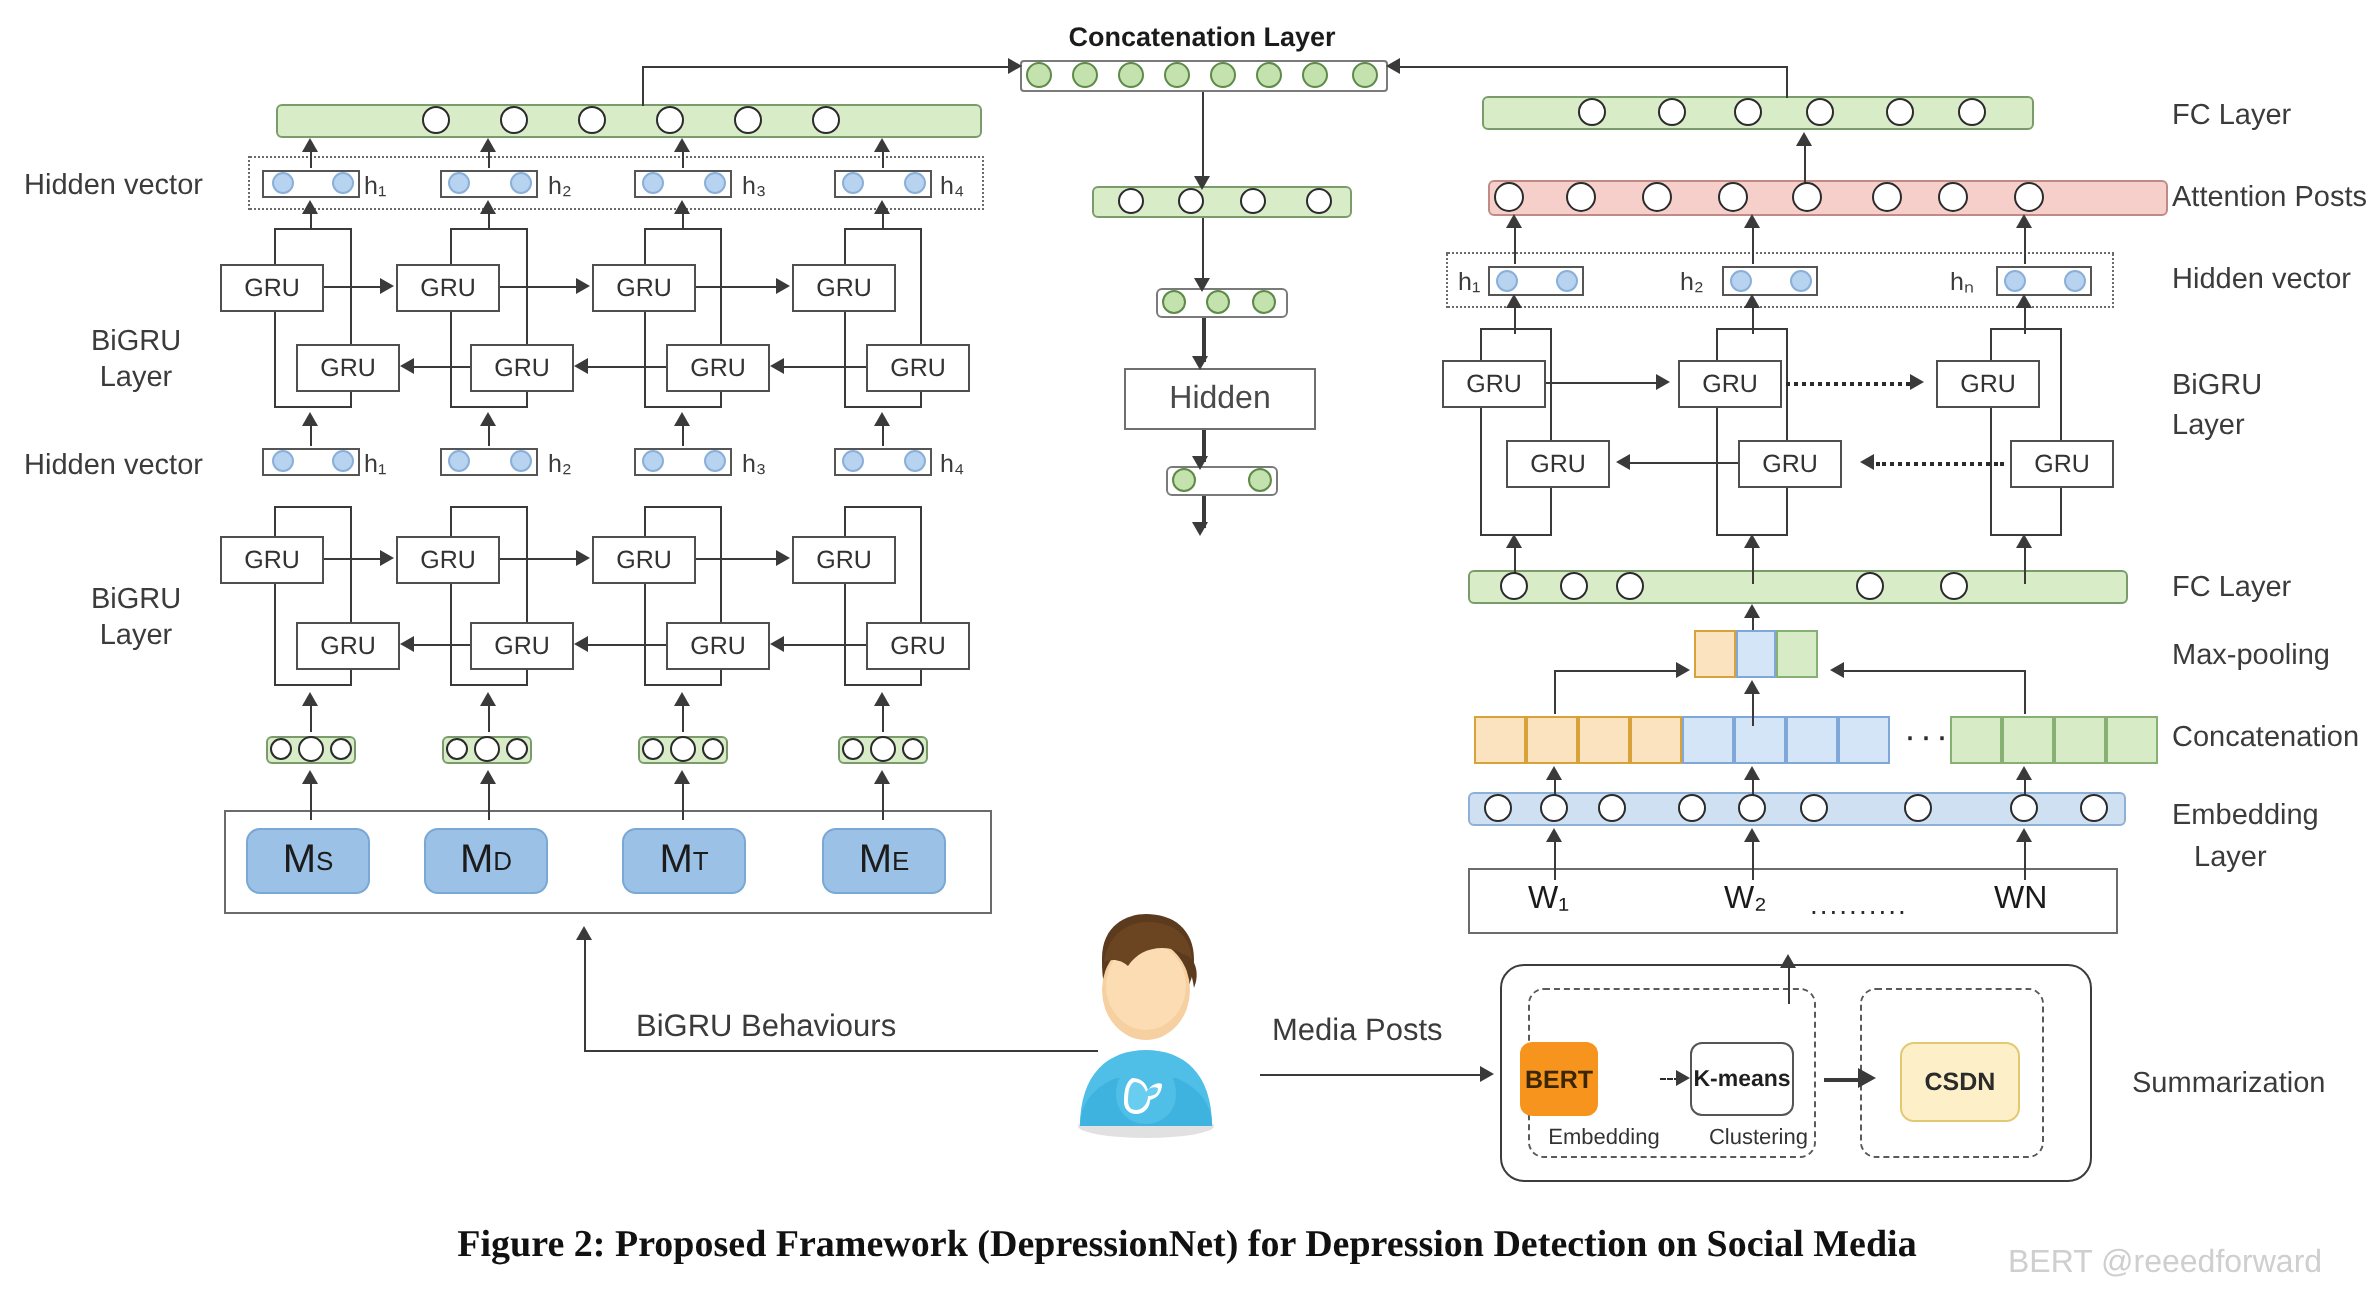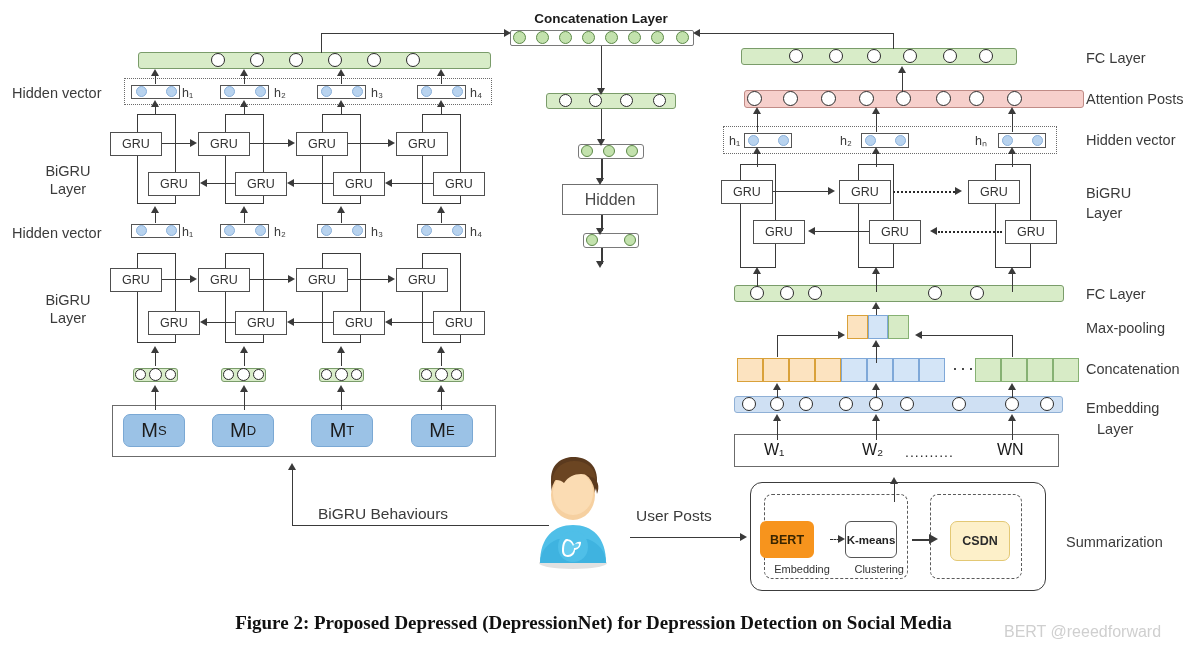--- a/index.html
+++ b/index.html
@@ -604,50 +604,50 @@
   <div class="lbl" style="left:905px;top:444px;font-size:14px;letter-spacing:1px;color:#2b2b2b;">..........</div>
   <div class="lbl" style="left:997px;top:441px;font-size:16px;color:#1a1a1a;">WN</div>
 
   <div class="ln lnv" style="left:894px;top:482px;height:20px;"></div>
   <div class="ar-up" style="left:890px;top:477px;"></div>
 
   <div class="sum-outer" style="left:750px;top:482px;width:296px;height:109px;"></div>
   <div class="sum-inner" style="left:764px;top:494px;width:144px;height:85px;"></div>
   <div class="sum-inner" style="left:930px;top:494px;width:92px;height:85px;"></div>
 
-  <div class="chip-bert" style="left:760px;top:521px;width:54px;height:37px;">BERT</div>
+  <div class="chip-bert" style="left:760px;top:521px;width:39px;height:37px;">BERT</div>
   <div class="lbl tiny center" style="left:767px;top:561px;width:70px;color:#333;">Embedding</div>
 
   <div class="chip-km" style="left:845px;top:521px;width:52px;height:37px;">K-means</div>
   <div class="lbl tiny center" style="left:838px;top:561px;width:66px;color:#333;text-align:right;">Clustering</div>
 
   <div class="dash-arrow" style="left:830px;top:539px;width:10px;"></div>
   <div class="ar-rt" style="left:838px;top:535px;"></div>
 
   <div class="ln lnh" style="left:912px;top:539px;width:20px;height:2.4px;"></div>
   <div class="ar-rt" style="left:929px;top:534px;border-left-width:9px;border-top-width:5.5px;border-bottom-width:5.5px;"></div>
 
   <div class="chip-bart" style="left:950px;top:521px;width:60px;height:40px;">CSDN</div>
 
   <div class="lbl" style="left:1066px;top:534px;">Summarization</div>
 
   <div class="ln lnh" style="left:630px;top:537px;width:112px;"></div>
   <div class="ar-rt" style="left:740px;top:533px;"></div>
-  <div class="lbl" style="left:636px;top:507px;font-size:15.5px;">User Posts</div>
+  <div class="lbl" style="left:636px;top:507px;font-size:15.5px;">Media Posts</div>
 
   <svg class="avatar" width="110" height="115" viewBox="0 0 110 115" style="left:518px;top:455px;">
     <ellipse cx="55" cy="108" rx="34" ry="6" fill="#c9c9c9" opacity="0.55"></ellipse>
     <path d="M22 108 C22 82 36 70 55 70 C74 70 88 82 88 108 Z" fill="#4fbfe8"></path>
     <path d="M22 108 C22 96 30 88 40 84 L70 84 C80 88 88 96 88 108 Z" fill="#3fb3e0"></path>
     <path d="M33 24 C33 8 45 2 55 2 C68 2 79 9 79 25 C79 32 77 38 74 41 L36 41 C33 37 33 30 33 24 Z" fill="#5b3a1e"></path>
     <ellipse cx="55" cy="40" rx="22" ry="25" fill="#f6d0a0"></ellipse>
     <ellipse cx="55" cy="38" rx="20" ry="22" fill="#fbdcb3"></ellipse>
     <path d="M34 26 C36 12 46 6 56 6 C70 6 78 14 78 26 C74 22 70 19 63 19 C56 19 50 22 46 28 C43 25 38 24 34 26 Z" fill="#6b4522"></path>
     <path d="M74 22 C80 24 82 32 79 39 C78 32 76 26 74 22 Z" fill="#5b3a1e"></path>
     <path d="M40 92 C40 82 47 76 55 76 C63 76 70 82 70 92 C70 101 63 107 55 107 C47 107 40 101 40 92 Z" fill="#4fbfe8"></path>
     <path d="M48 84 C52 84 55 86 56 90 C58 87 61 86 63 87 C63 91 61 94 57 95 C57 99 54 102 50 102 C46 102 44 99 44 96 C44 90 45 86 48 84 Z" fill="#ffffff"></path>
     <path d="M49 86 C52 86 54 88 55 91 C56 89 59 88 61 89 C61 92 59 93 56 93 C56 97 53 100 50 100 C47 100 46 98 46 95 C46 90 47 87 49 86 Z" fill="#69cdf0"></path>
   </svg>
 
-  <div class="caption" style="left:0;top:612px;">Figure 2: Proposed Depressed (DepressionNet) for Depression Detection on Social Media</div>
+  <div class="caption" style="left:0;top:612px;">Figure 2: Proposed Framework (DepressionNet) for Depression Detection on Social Media</div>
   <div class="watermark" style="left:1004px;top:623px;">BERT @reeedforward</div>
 
 </div>
 
 </body></html>

